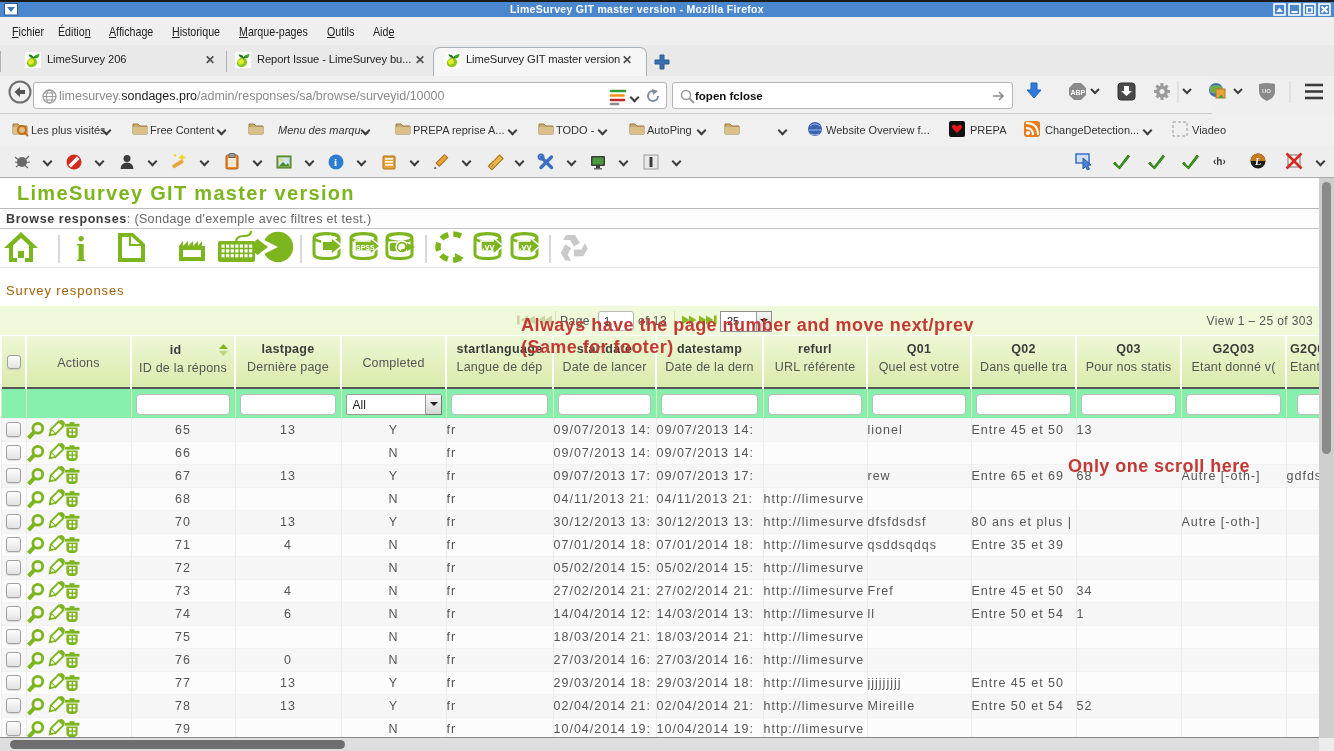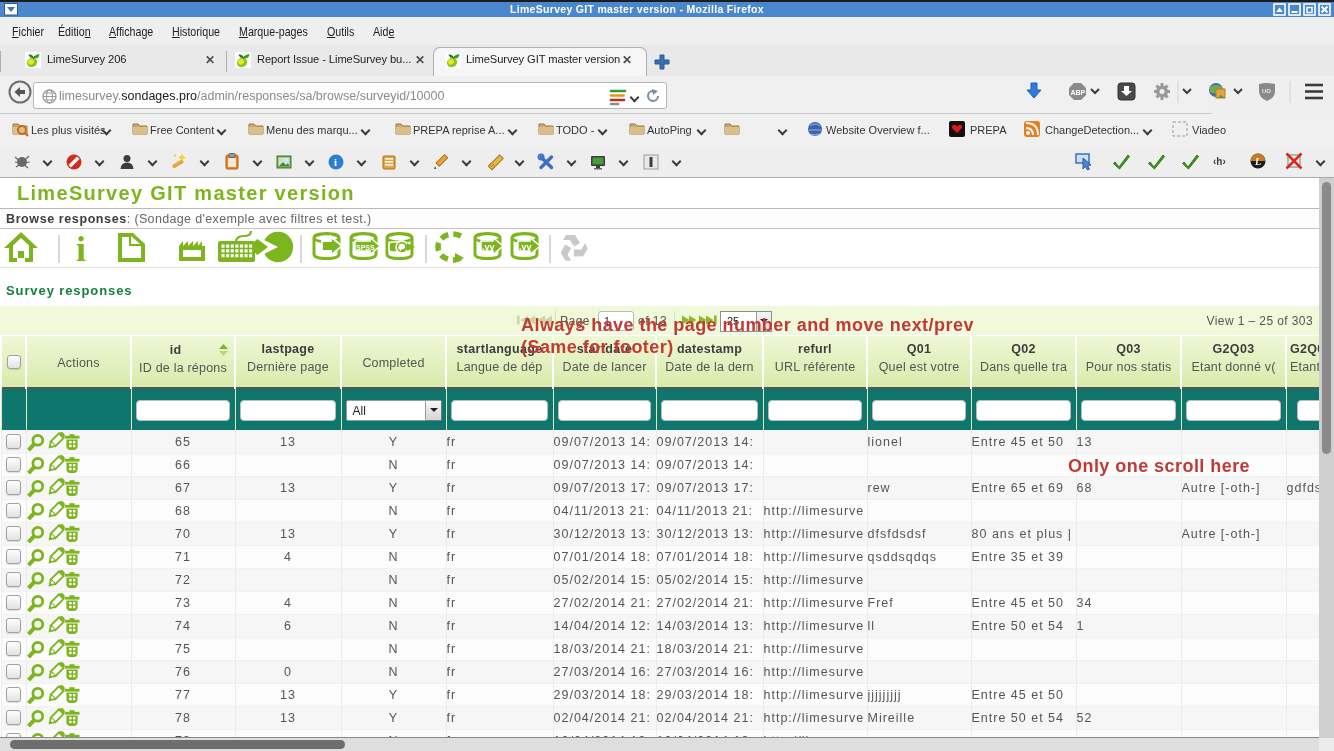--- a/index.html
+++ b/index.html
@@ -48,39 +48,39 @@
 #hcorner { top:738px; left:1319px; width:15px; height:13px; background:#ececec; }
 #hthumb { position:absolute; top:2px; left:10px; width:335px; height:9px; background:#6e6e6e; border-radius:5px; }
 #contentbrd { top:737px; left:0; width:1319px; height:1px; background:#888; }
 
 #lshead { position:absolute; top:4px; left:17px; font-size:20px; font-weight:bold; color:#7db51f; letter-spacing:1.3px; }
 #browsebar { position:absolute; top:30px; left:0; width:1319px; height:21px; border-top:1px solid #b9b9b9; border-bottom:1px solid #c4c4c4; background:#fdfdfd; }
 #browsebar .t { position:absolute; top:3px; left:6px; font-size:12.5px; color:#666; letter-spacing:0.35px; }
 #browsebar .t b { color:#3d3d3d; letter-spacing:0.6px; }
 #icontb { position:absolute; top:51px; left:0; width:1319px; height:39px; background:#fff; border-bottom:1px solid #e3e3e3; }
 .tsep { position:absolute; top:6px; width:2px; height:28px; background:#d8d8d8; }
-#srtitle { position:absolute; top:105px; left:6px; font-size:13px; font-weight:bold; color:#15803d; letter-spacing:0.9px; }
+#srtitle { position:absolute; top:105px; left:6px; font-size:13px; font-weight:normal; color:#a16207; letter-spacing:0.9px; }
 
 
 #pager { position:absolute; top:128px; left:0; width:1319px; height:29px; background:#f0f9da; }
 #pager .ptxt { position:absolute; top:8px; font-size:12px; color:#555; letter-spacing:0.5px; }
 #pageinput { position:absolute; top:5px; left:598px; width:36px; height:20px; background:#fff; border:1px solid #b9b9b9; border-radius:3px; font-size:11px; color:#333; padding-left:5px; line-height:18px; }
 #pagesel { position:absolute; top:5px; left:720px; width:52px; height:21px; background:#fff; border:1px solid #8f8f8f; font-size:11px; color:#222; }
 #pagesel .v { position:absolute; top:3px; left:6px; }
 #pagesel .btn { position:absolute; top:0; right:0; width:15px; height:19px; background:linear-gradient(#f5f5f5,#d8d8d8); border-left:1px solid #9a9a9a; }
 #viewtxt { position:absolute; top:8px; left:1100px; width:213px; text-align:right; font-size:12px; color:#555; letter-spacing:0.4px; }
 .psep { position:absolute; top:5px; width:1px; height:19px; background:#d7e4b8; }
 
 
 #rtable { position:absolute; top:158px; left:0; width:1390px; border-collapse:collapse; table-layout:fixed; font-size:12px; color:#555; }
 #rtable th, #rtable td { overflow:hidden; white-space:nowrap; padding:0; }
 #rtable thead th { background:linear-gradient(#eef7d6,#d8ebaa); border-left:2px solid #fff; height:52px; vertical-align:top; padding-top:4px; font-weight:normal; }
 #rtable thead th .l1 { font-weight:bold; color:#3d3d3d; font-size:12.5px; letter-spacing:0.3px; line-height:18px; }
 #rtable thead th .l2 { color:#555; font-size:12.5px; letter-spacing:0.2px; line-height:18px; }
-#rtable tr.filters td { background:#0f766e; height:42px; border-left:1px solid #dcecc0;text-decoration:underline; }
+#rtable tr.filters td { background:#86efac; height:30px; border-left:1px solid #dcecc0;text-decoration:underline; }
 #rtable tr.filters { border-top:2px solid #555; }
 .finput { display:block; margin:3px auto 0 auto; height:21px; background:#fff; border:1px solid #bbb; border-radius:4px; }
 #allsel { position:relative; margin:3px auto 0 auto; width:96px; height:21px; background:#fff; border:1px solid #999; border-radius:2px; font-size:12px; color:#222; text-align:left; }
 #allsel .v { position:absolute; top:3px; left:6px; }
 #allsel .btn { position:absolute; top:0; right:0; width:16px; height:19px; background:linear-gradient(#f7f7f7,#d5d5d5); border-left:1px solid #9a9a9a; box-shadow:1px 1px 0 #777; }
 #rtable tbody td { height:23px; border-left:1px solid #ececec; border-top:1px solid #f2f2f2; letter-spacing:1px; font-size:12.5px; }
 #rtable tbody tr.odd td { background:#f6f6f6; }
 #rtable tbody tr.even td { background:#fcfcfc; }
 .cc { text-align:center; }
 .cl { text-align:left; padding-left:3px; }
@@ -188,20 +188,30 @@
             <line x1="2" y1="2" x2="16" y2="2" stroke="#2e9e32"></line>
             <line x1="2" y1="6.5" x2="14.5" y2="6.5" stroke="#f29111"></line>
             <line x1="2" y1="11" x2="15" y2="11" stroke="#c02a24"></line>
             <line x1="2" y1="15" x2="9" y2="15" stroke="#8c8c8c"></line>
           </g>
         </svg>
       <div class="chev" style="left:596px;top:10px"></div>
       <svg id="reload" style="left:612px;top:6px" width="14" height="14">
           <path d="M12 7 A 5 5 0 1 1 7 2" fill="none" stroke="#7d8da0" stroke-width="2"></path>
           <path d="M6 0 L12 2 L7 6 Z" fill="#7d8da0"></path>
+        </svg>
+    </div>
+    <div class="abs" id="searchfield">
+      <svg id="smag" style="left:7px;top:6px" width="15" height="15">
+          <circle cx="6" cy="6" r="4.5" fill="none" stroke="#9a9a9a" stroke-width="1.6"></circle>
+          <line x1="9.5" y1="9.5" x2="14" y2="14" stroke="#9a9a9a" stroke-width="2"></line>
+        </svg>
+      <div id="searchtext">fopen fclose</div>
+      <svg id="sarrow" style="left:319px;top:7px" width="14" height="12">
+          <path d="M1 6 L11 6 M7 2 L11 6 L7 10" fill="none" stroke="#8a8a8a" stroke-width="1.6"></path>
         </svg>
     </div>
     <svg id="navicons" style="left:1020px;top:5px" width="310" height="28">
         <path d="M11 2 L17 2 L17 9 L21 9 L14 17 L7 9 L11 9 Z" fill="#2e7bd9" stroke="#1d62b8"></path>
         <path d="M49 7 L54 2 L61 2 L66 7 L66 14 L61 19 L54 19 L49 14 Z" fill="#8a8a8a"></path>
         <text x="50.5" y="14" font-size="7" font-weight="bold" fill="#fff" font-family="Liberation Sans">ABP</text>
         <path d="M71 8 L75 12 L79 8" fill="none" stroke="#3c3c3c" stroke-width="2"></path>
         <rect x="98" y="2" width="17" height="17" rx="3" fill="#4a4a4a" stroke="#303030"></rect>
         <path d="M104 5 L109 5 L109 10 L112 10 L106.5 15 L101 10 L104 10 Z" fill="#fff"></path>
         <g fill="#9a9a9a">
@@ -246,21 +256,21 @@
       <svg width="16" height="16" style="position:absolute;overflow:visible;left:132px;top:7px">
         <path d="M1 3 L6 3 L8 5 L15 5 L15 13 L1 13 Z" fill="#c9a96e" stroke="#9a7b42"></path>
         <path d="M1 6 L15 6 L15 13 L1 13 Z" fill="#dbbf88"></path>
       </svg>
       <span class="bmitem" style="left: 150px;">Free Content</span>
       <div class="chev" style="left: 217px; top: 12px;"></div>
       <svg width="16" height="16" style="position:absolute;overflow:visible;left:248px;top:7px">
         <path d="M1 3 L6 3 L8 5 L15 5 L15 13 L1 13 Z" fill="#c9a96e" stroke="#9a7b42"></path>
         <path d="M1 6 L15 6 L15 13 L1 13 Z" fill="#dbbf88"></path>
       </svg>
-      <span class="bmitem" style="left: 266px;">Menu des marqu...</span>
+      <span class="bmitem" style="left: 278px; font-style: italic;">Menu des marqu...</span>
       <div class="chev" style="left: 361px; top: 12px;"></div>
       <svg width="16" height="16" style="position:absolute;overflow:visible;left:395px;top:7px">
         <path d="M1 3 L6 3 L8 5 L15 5 L15 13 L1 13 Z" fill="#c9a96e" stroke="#9a7b42"></path>
         <path d="M1 6 L15 6 L15 13 L1 13 Z" fill="#dbbf88"></path>
       </svg>
       <span class="bmitem" style="left: 413px;">PREPA reprise A...</span>
       <div class="chev" style="left: 508px; top: 12px;"></div>
       <svg width="16" height="16" style="position:absolute;overflow:visible;left:538px;top:7px">
         <path d="M1 3 L6 3 L8 5 L15 5 L15 13 L1 13 Z" fill="#c9a96e" stroke="#9a7b42"></path>
         <path d="M1 6 L15 6 L15 13 L1 13 Z" fill="#dbbf88"></path>

